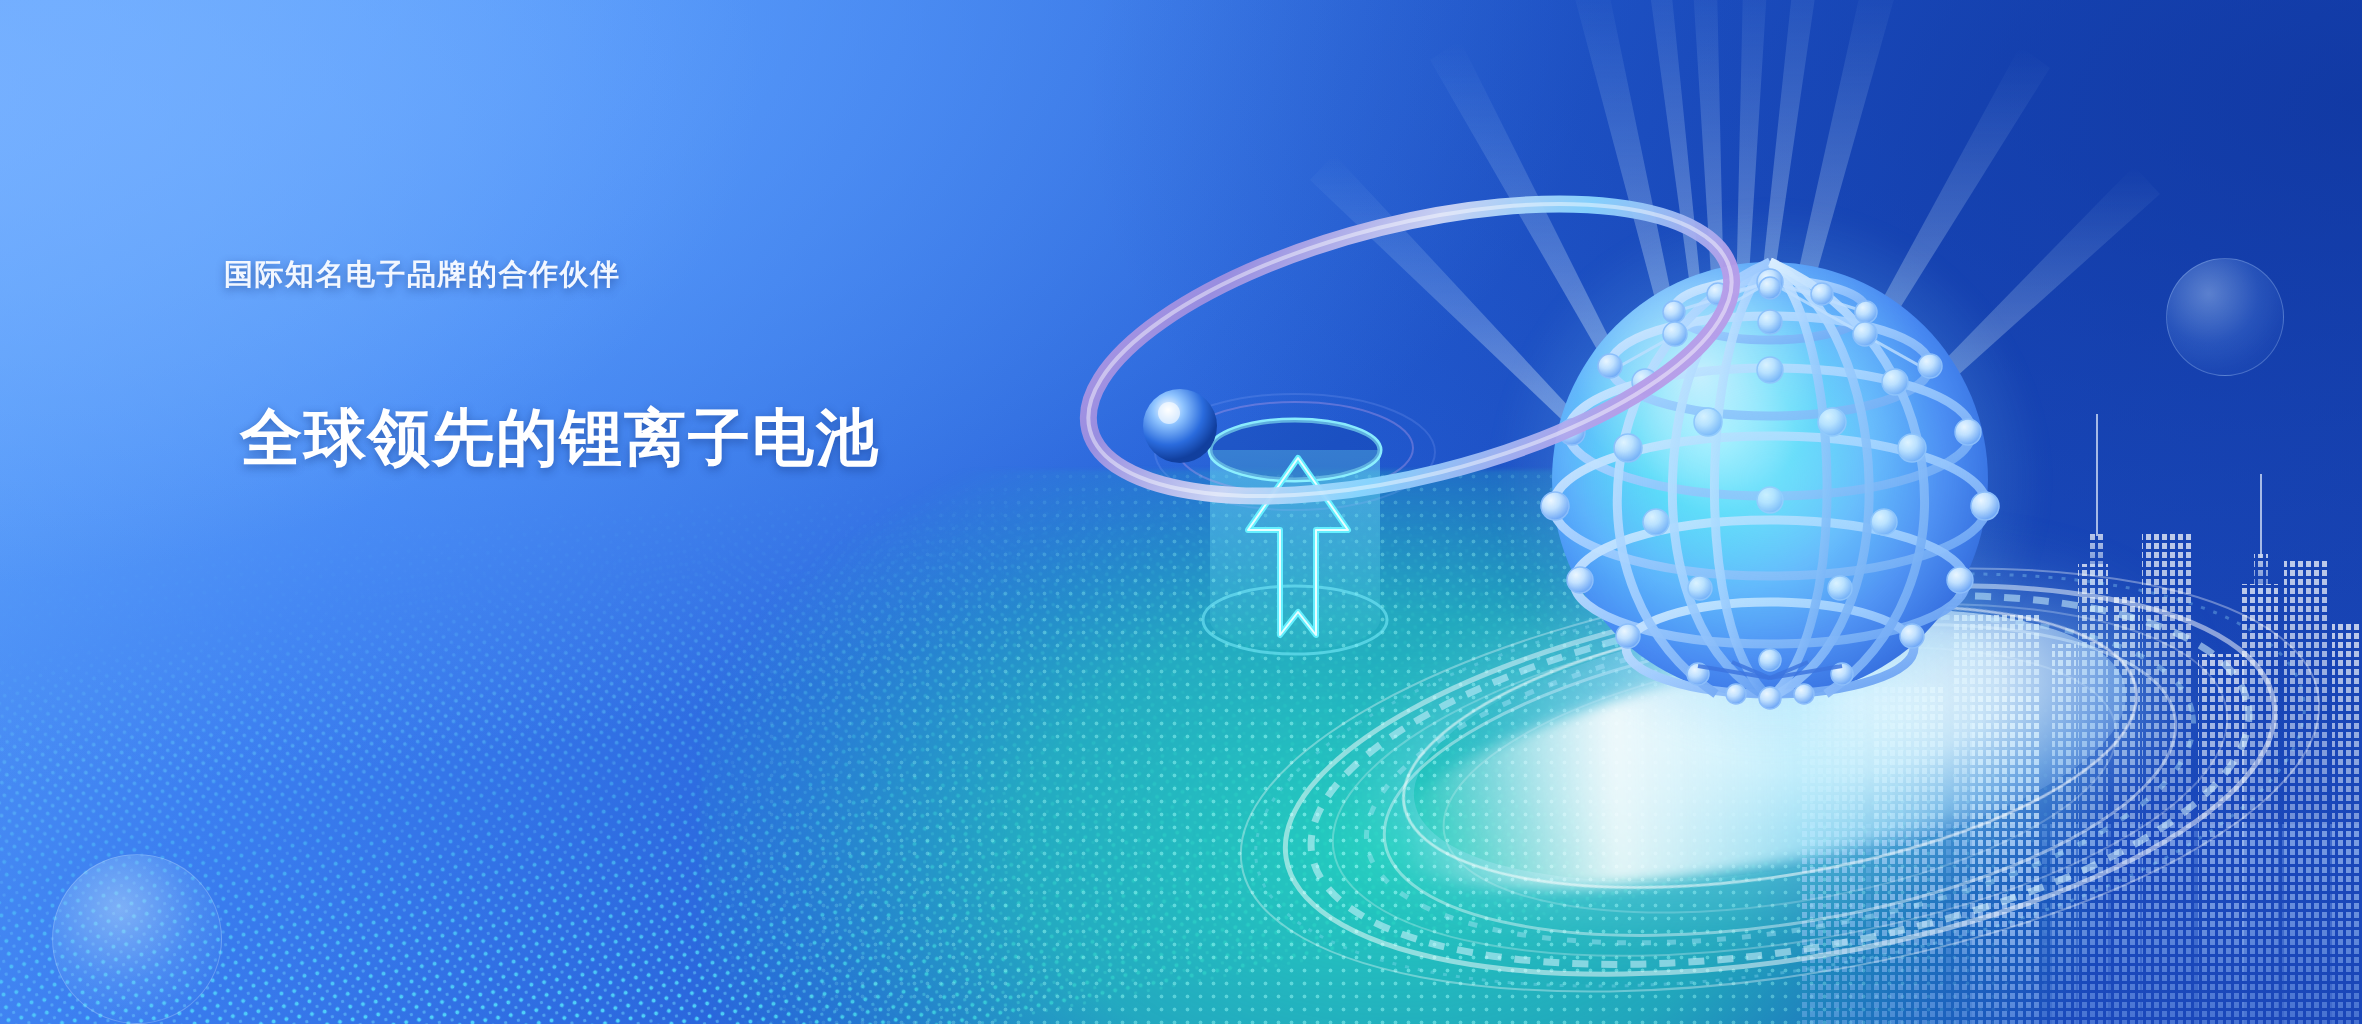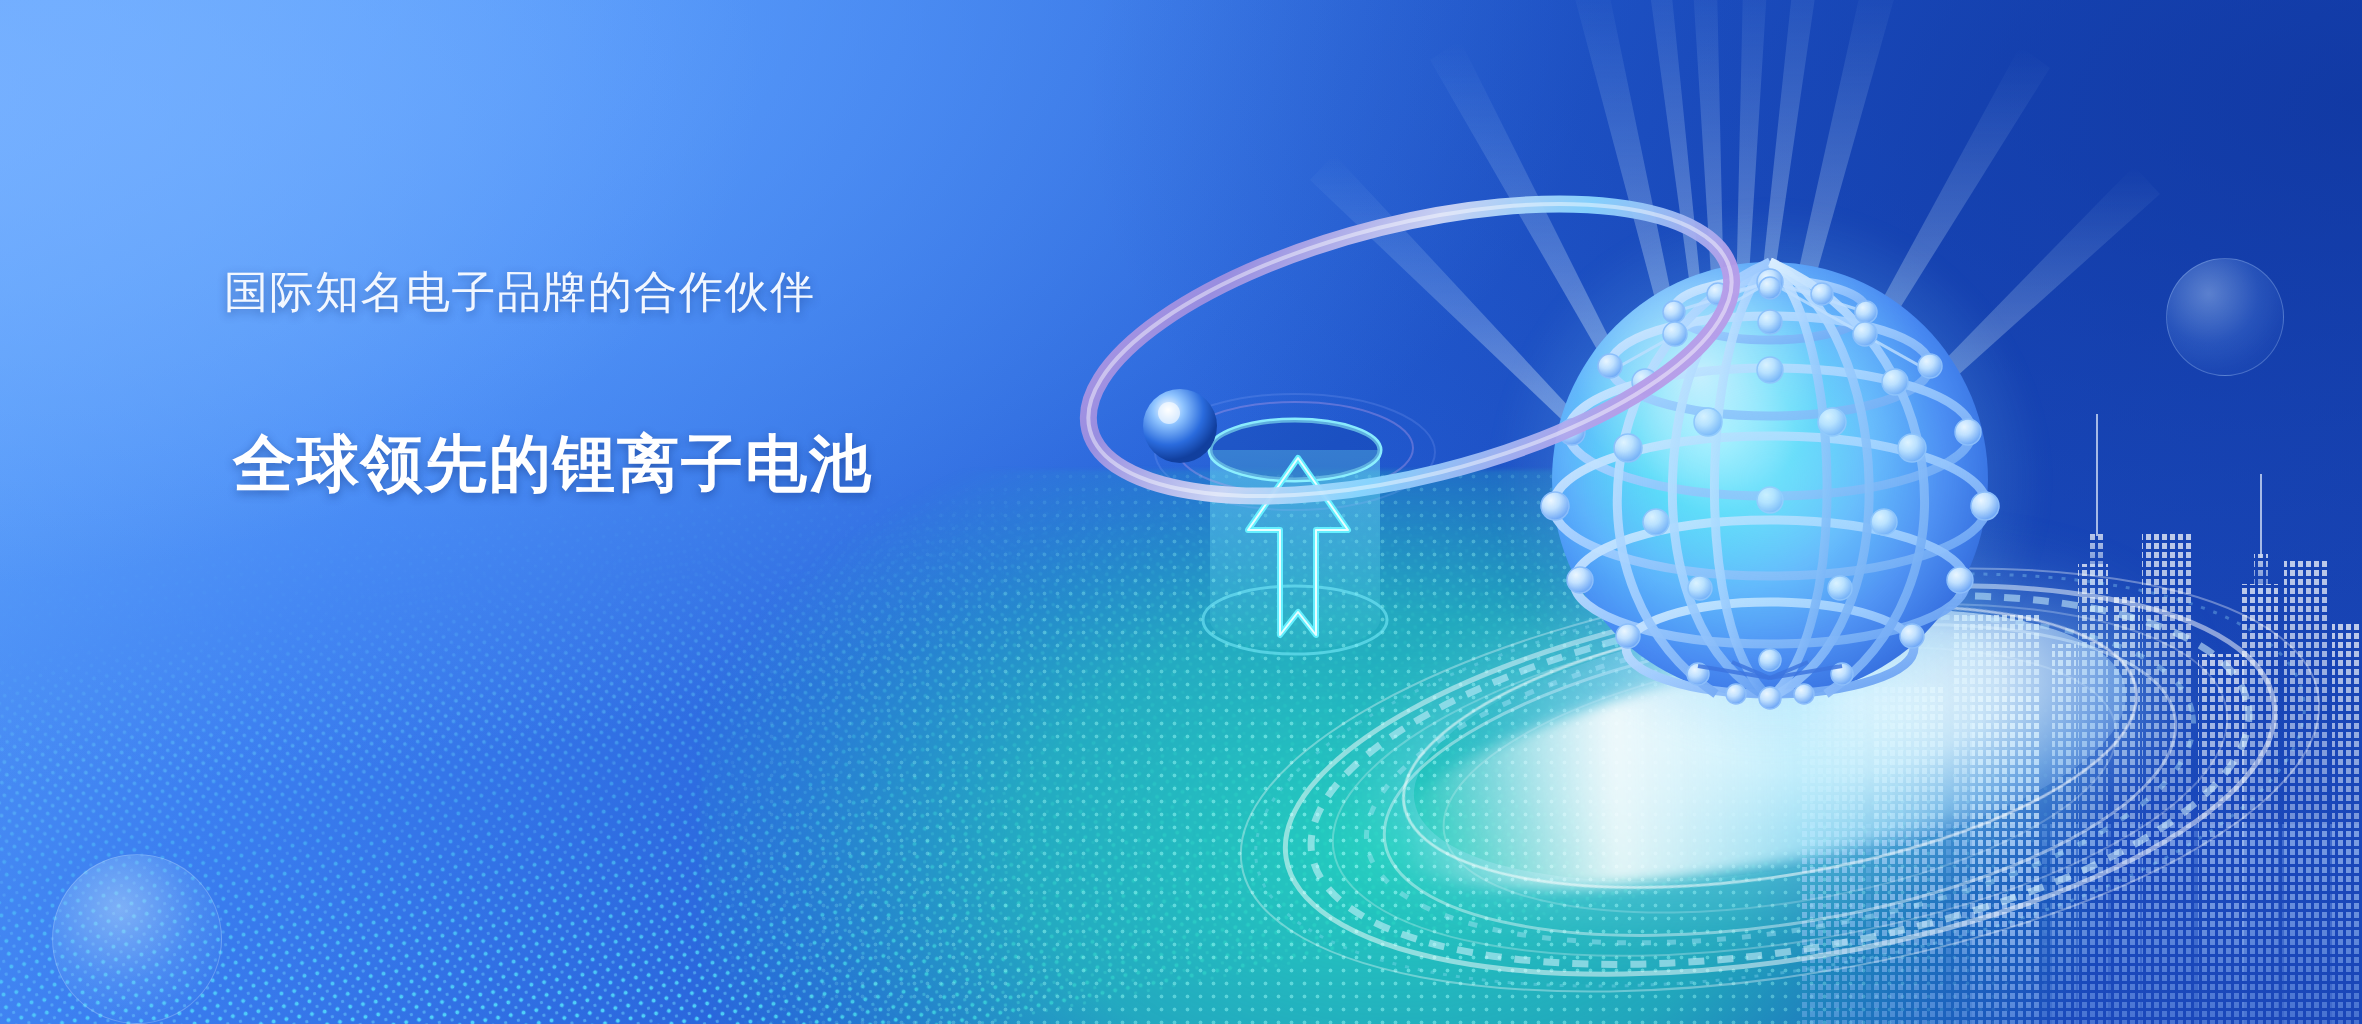--- a/index.html
+++ b/index.html
@@ -166,33 +166,33 @@
 
   
   .copy{
     position:absolute;
     left:224px; top:252px;
     z-index:9;
     color:#ffffff;
     text-shadow:0 3px 10px rgba(10,40,110,.45);
   }
   .eyebrow{
-    font-size:44px;
+    font-size:29px;
     line-height:1.25;
-    font-weight:400;
+    font-weight:700;
     letter-spacing:1.5px;
-    margin:12px 0 26px 0;
+    margin:4px 0 26px 0;
     color:#f2f7ff;
   }
   .headline{
     font-size:62px;
     line-height:1.28;
     font-weight:700;
     letter-spacing:2px;
-    margin:9px;
+    margin:16px;
     white-space:pre-line;
   }
 </style>
 </head>
 <body>
 
 <div id="banner">
 
   <div class="layer bg-deepen"></div>
   <div class="layer bg-lightleft"></div>

